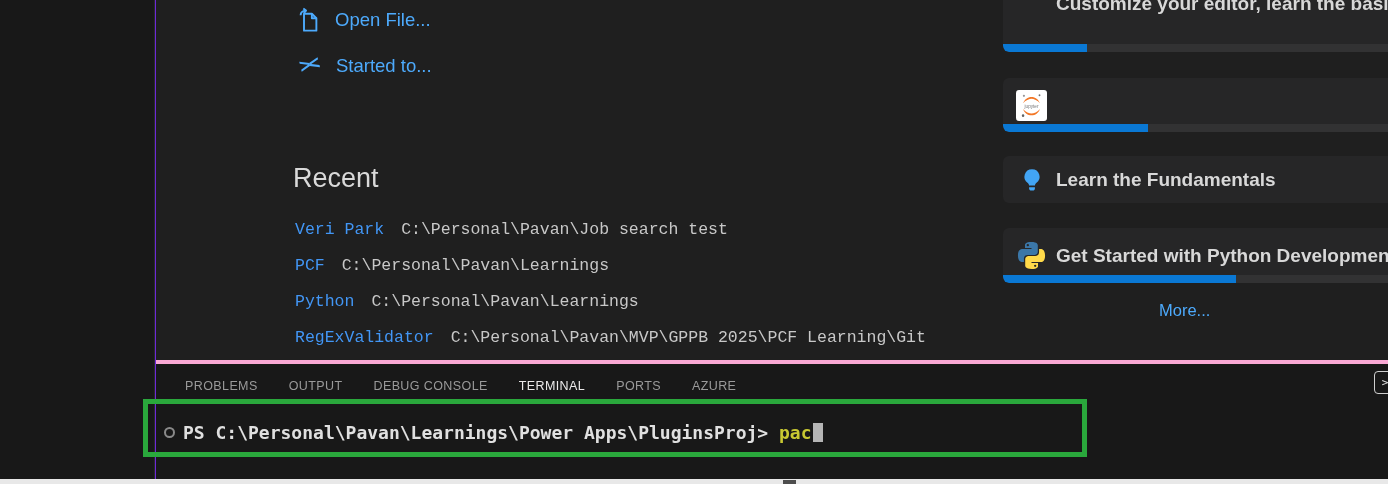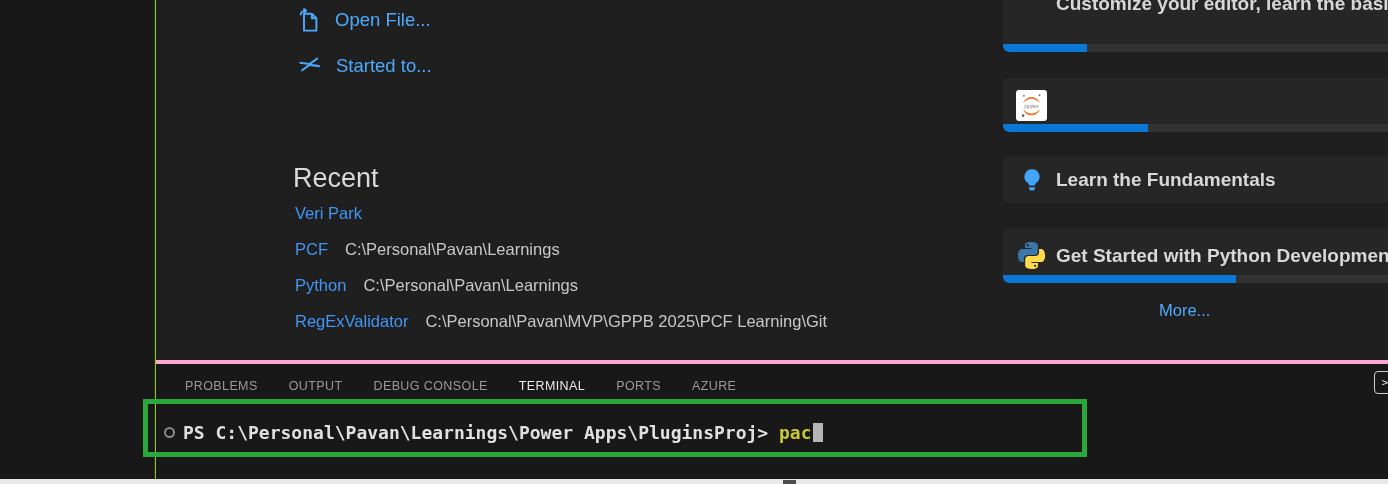--- a/index.html
+++ b/index.html
@@ -1,40 +1,40 @@
 <!DOCTYPE html>
 <html><head>
 <meta charset="utf-8">
 <style>
   * { margin:0; padding:0; box-sizing:border-box; }
   html,body { background:#101010; }
   .screen {
     position:relative; width:1388px; height:484px;
-    background:#84cc16; overflow:hidden;
+    background:#6d28d9; overflow:hidden;
     font-family:"Liberation Sans", sans-serif;
     -webkit-font-smoothing:antialiased;
   }
   
   .sidebar { position:absolute; left:0; top:0; width:155px; height:479px;
              background:#181818; border-right:1px solid #2b2b2b; }
   .editor  { position:absolute; left:156px; top:0; width:1232px; height:360px;
              background:#1f1f1f; }
   .panel   { position:absolute; left:156px; top:360px; width:1232px; height:119px;
              background:#181818; border-top:4px solid #f9a8d4; }
   
   .quick-links { position:absolute; left:139px; top:4px; }
   .ql-row { display:flex; align-items:center; gap:13px; height:32px; margin-bottom:14px; cursor:pointer; }
   .ql-row svg { display:block; }
   .ql-label { color:#4daafc; font-size:18.5px; }
   .connect-glyph { width:28px; height:24px; color:#4daafc; font-size:19px; font-weight:700;
                    transform:rotate(-14deg); letter-spacing:-2px; text-align:center; }
   
   .recent-heading { position:absolute; left:137px; top:163px; font-size:27px;
                     font-weight:400; color:#d9d9d9; }
-  .recent-list { position:absolute; left:139px; top:204px; }
+  .recent-list { position:absolute; left:139px; top:220px;font-family:Liberation Mono, monospace; }
   .recent-row { display:flex; align-items:baseline; gap:17px; height:36px; }
   .recent-name { color:#4296f5; font-size:16.5px; cursor:pointer; white-space:nowrap; }
   .recent-path { color:#c8c8c8; font-size:16.5px; white-space:nowrap; }
   
   .walkthroughs { position:absolute; left:847px; top:0; width:560px; height:360px; }
   .card { position:absolute; left:0; width:560px; background:#262627; border-radius:6px;
           overflow:hidden; cursor:pointer; }
   .card-body { display:flex; align-items:center; gap:9px; padding-left:13px; height:100%; }
   .card-1 .card-body { height:44px; }
   .icon-slot { width:31px; height:31px; flex:0 0 auto; display:flex; align-items:center; justify-content:center; }
@@ -95,20 +95,21 @@
       <div class="ql-row">
         <span class="connect-glyph">&gt;&lt;</span>
         <span class="ql-label">Started to...</span>
       </div>
     </div>
 
     <div class="recent-heading">Recent</div>
     <div class="recent-list">
       <div class="recent-row">
         <span class="recent-name">Veri Park</span>
+        <span class="recent-path">C:\Personal\Pavan\Job search test</span>
       </div>
       <div class="recent-row">
         <span class="recent-name">PCF</span>
         <span class="recent-path">C:\Personal\Pavan\Learnings</span>
       </div>
       <div class="recent-row">
         <span class="recent-name">Python</span>
         <span class="recent-path">C:\Personal\Pavan\Learnings</span>
       </div>
       <div class="recent-row">

